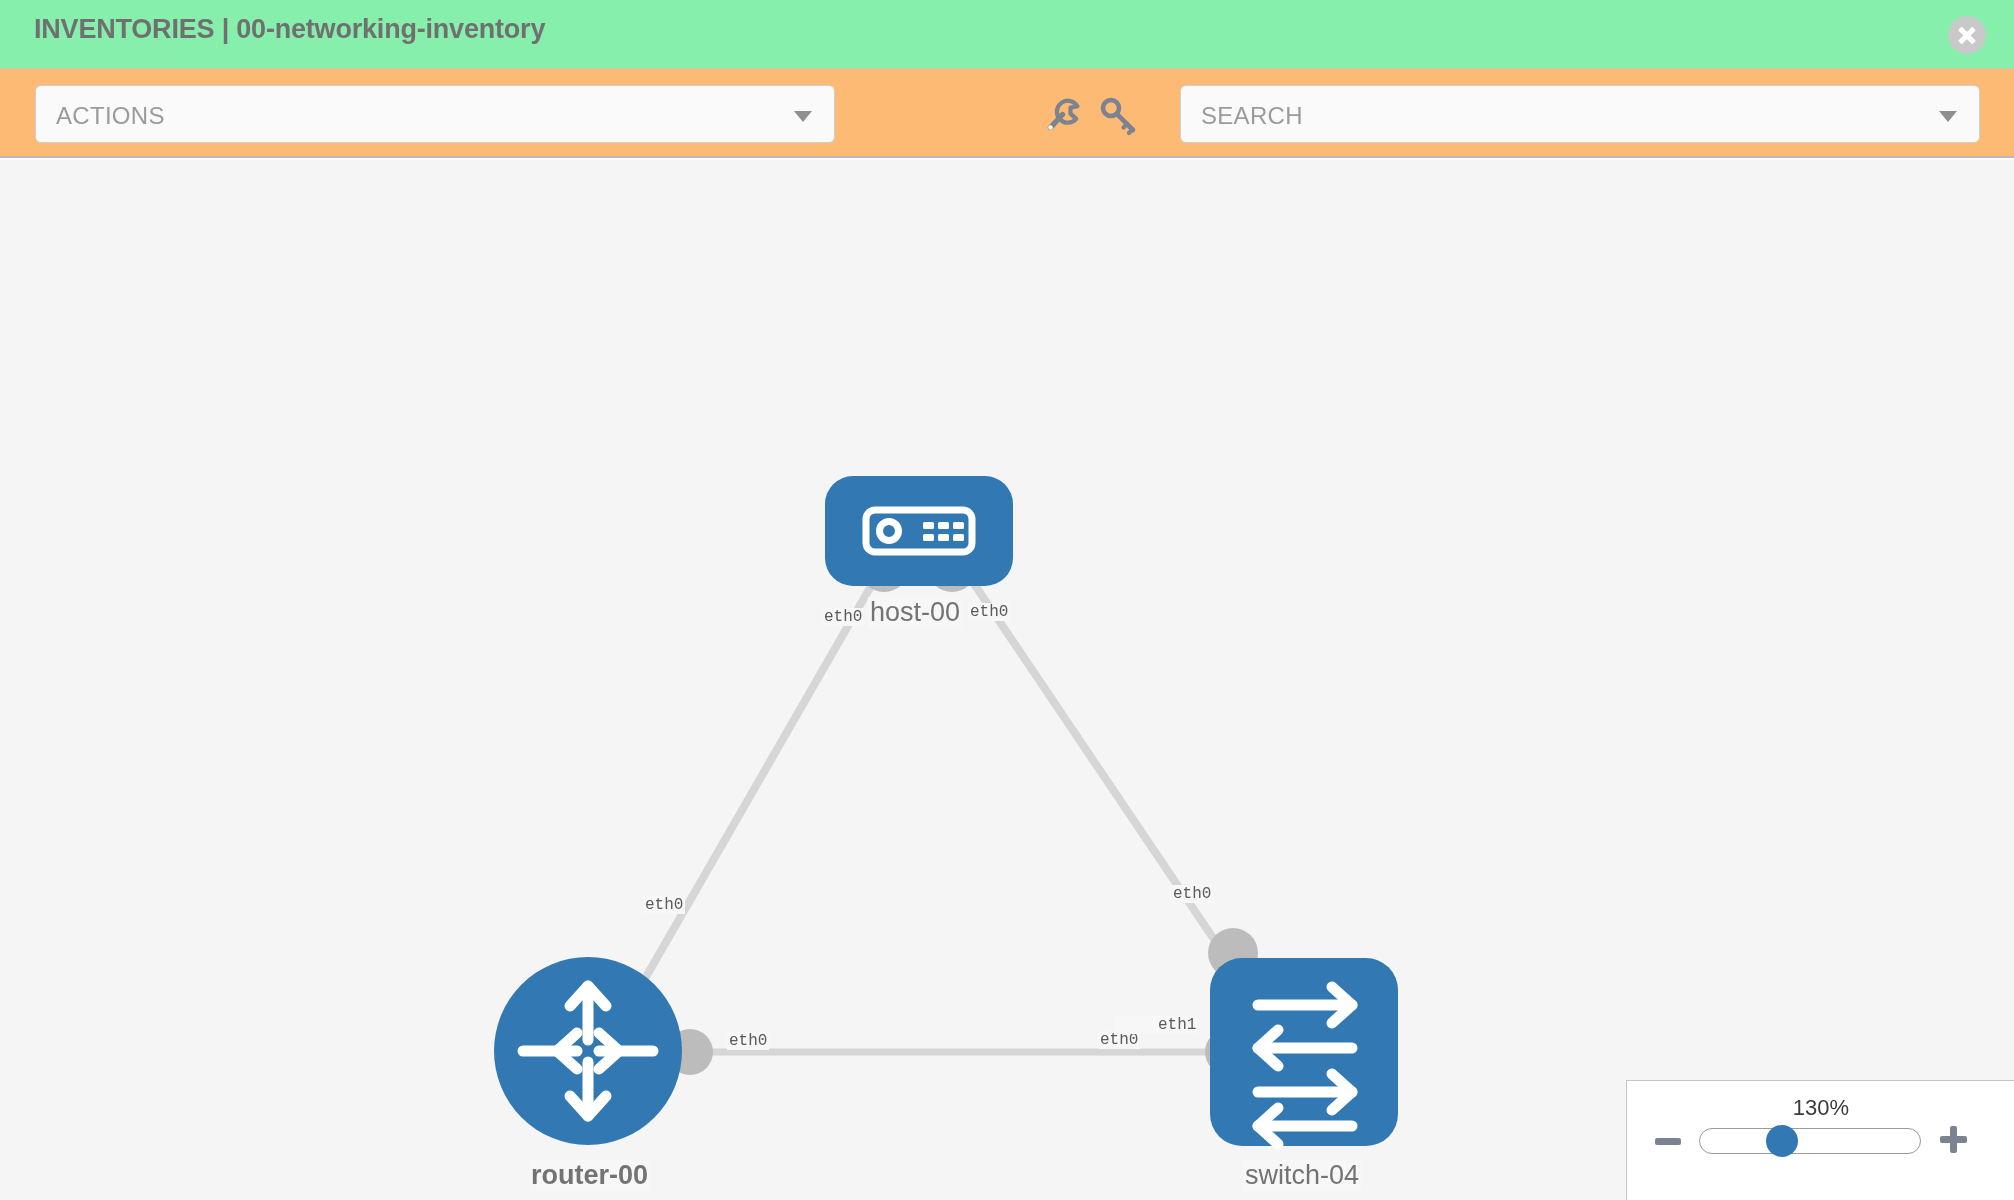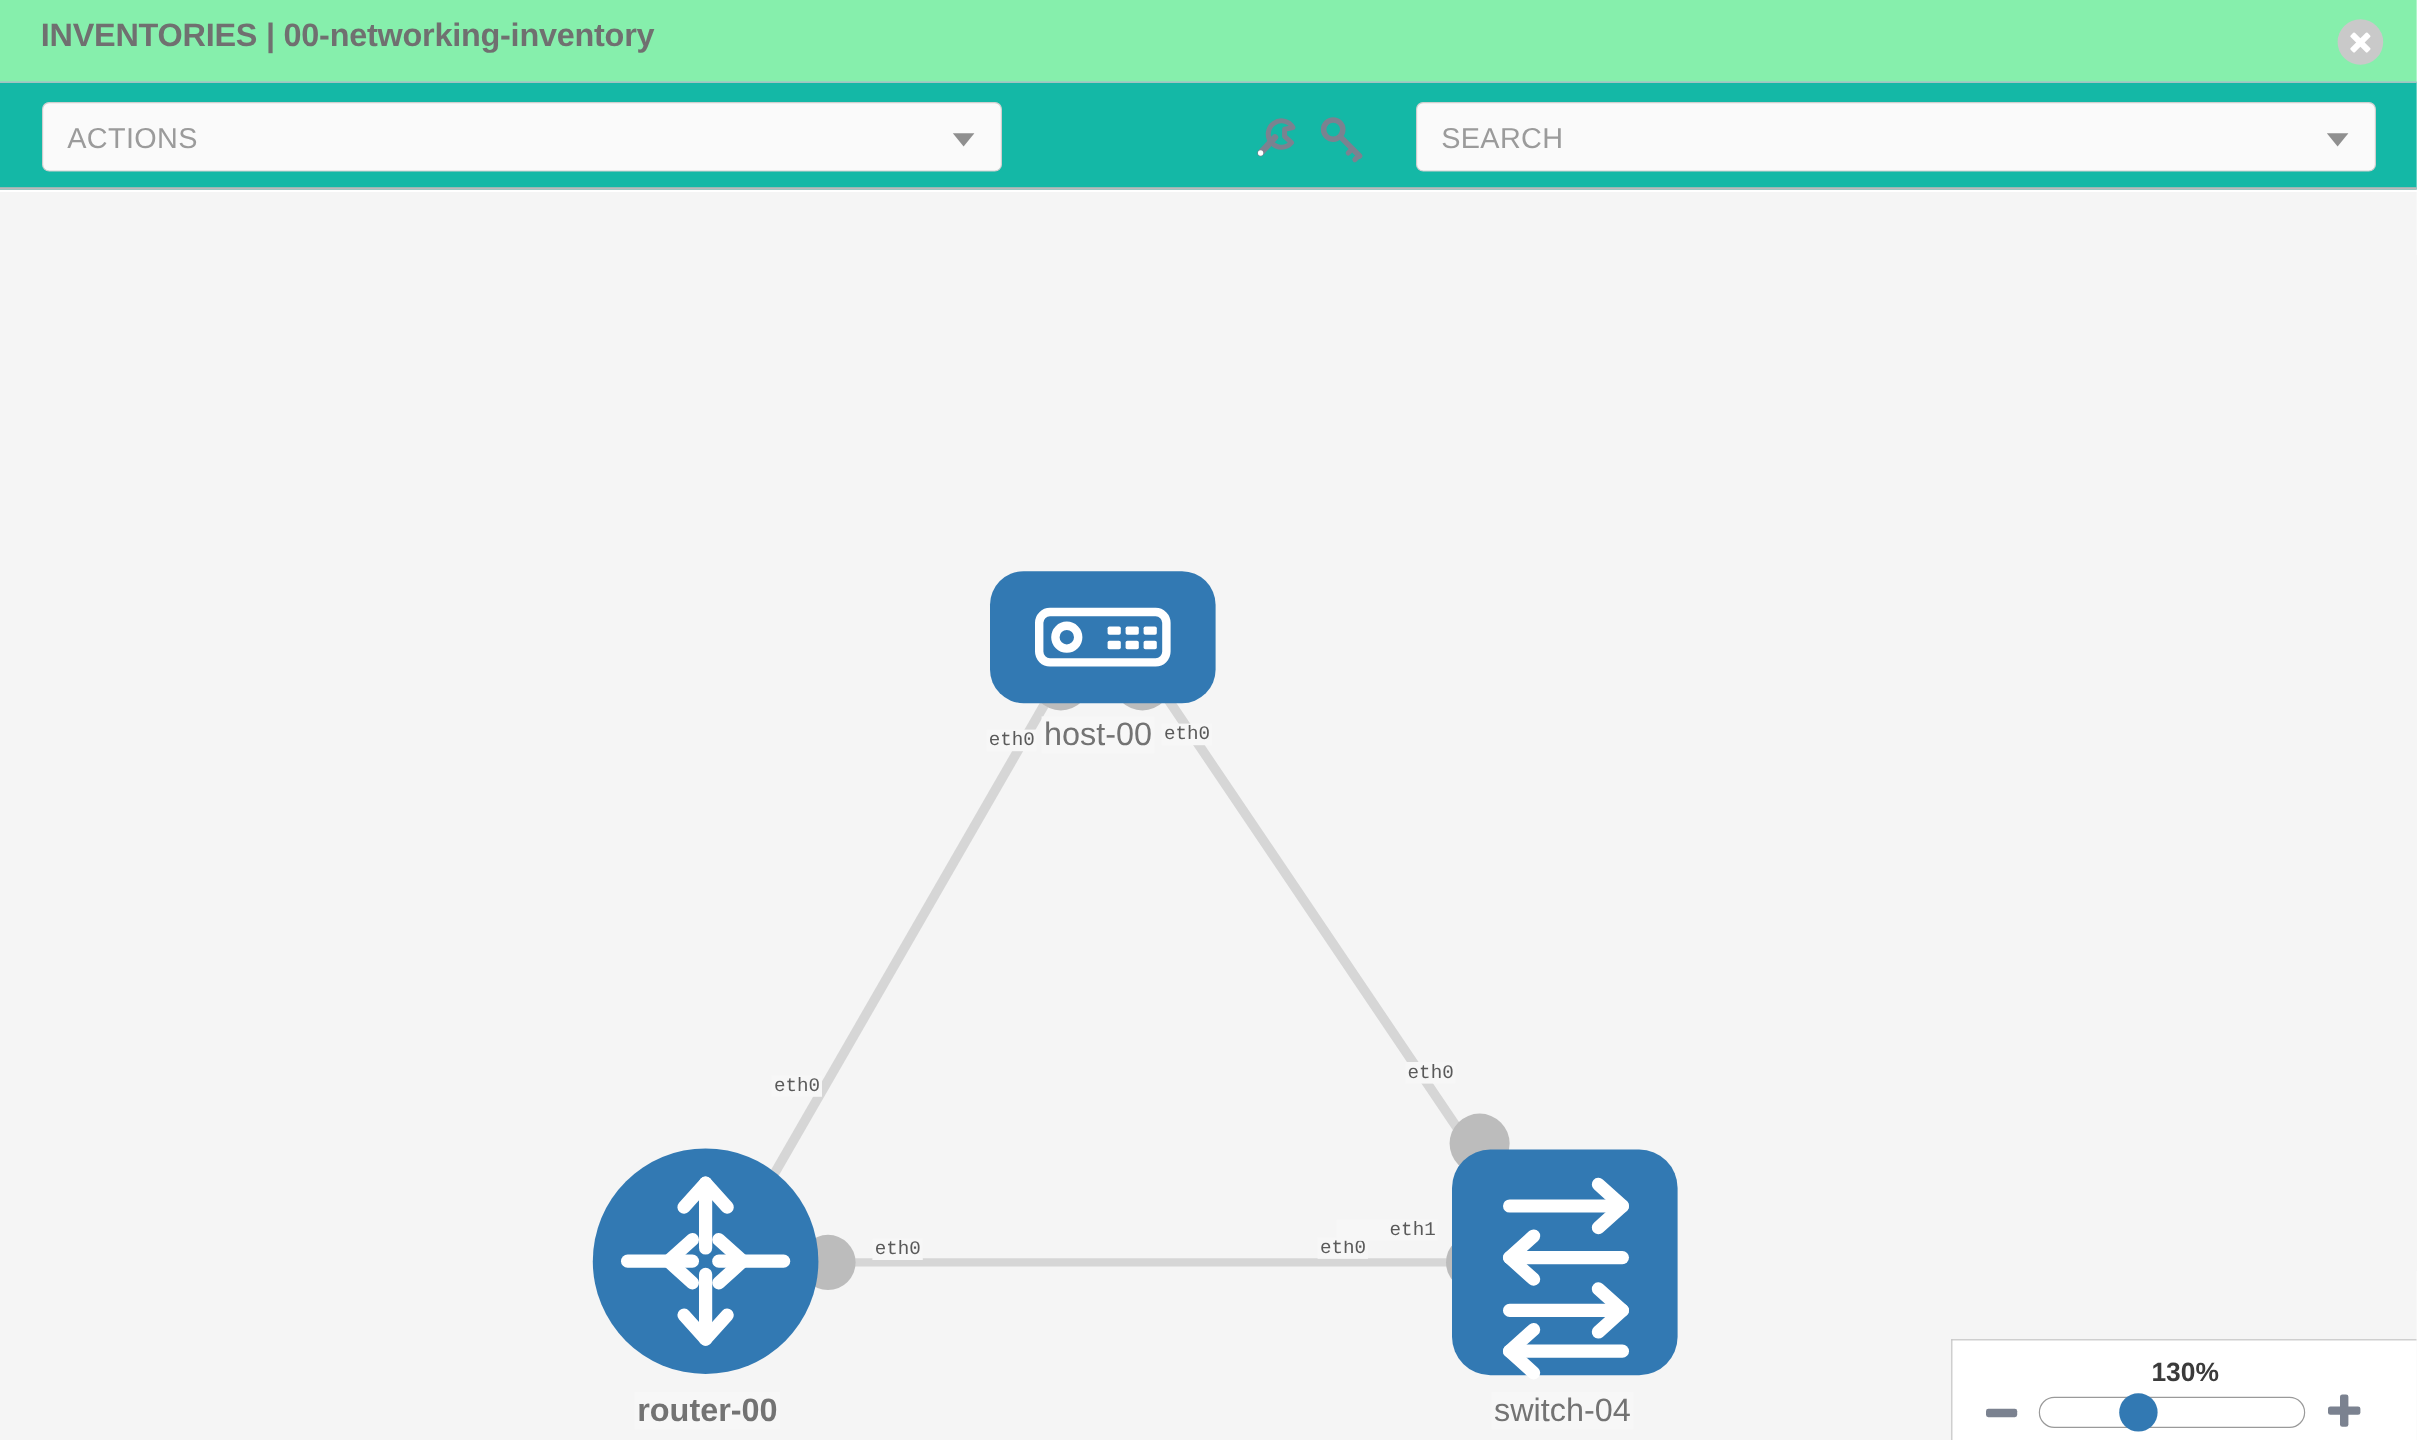--- a/index.html
+++ b/index.html
@@ -29,21 +29,21 @@
   .close-btn .x1, .close-btn .x2 {
     position: absolute; left: 9px; top: 17px;
     width: 20px; height: 5px; border-radius: 1px; background: #ffffff;
   }
   .close-btn .x1 { transform: rotate(45deg); }
   .close-btn .x2 { transform: rotate(-45deg); }
 
   
   .toolbar {
     position: absolute; top: 68px; left: 0; width: 2014px; height: 90px;
-    background: #14b8a6;
+    background: #fdba74;
     border-top: 1px solid #c6c6c6;
     border-bottom: 2px solid #b9b9b9;
   }
   .actions-select {
     position: absolute; left: 35px; top: 16px;
     width: 800px; height: 58px;
     background: #fafafa;
     border: 1px solid #cfcfcf; border-radius: 6px;
     cursor: pointer;
   }
@@ -99,25 +99,24 @@
     font-size: 16px; color: #5a5a5a;
     background: #f7f7f7;
     white-space: nowrap;
     padding: 0 2px;
     font-family: Liberation Mono, monospace;
   }
 
   
   .zoom-widget {
     position: absolute; right: 0; bottom: 0;
-    width: 388px; height: 84px;
+    width: 388px; height: 120px;
     background: #ffffff;
     border-top: 1px solid #c4c4c4;
     border-left: 1px solid #c4c4c4;
-    font-weight: bold;
   }
   .zoom-pct {
     position: absolute; top: 14px; left: 0; width: 388px;
     text-align: center; font-size: 22px; color: #3b3b3b;
   }
   .zoom-minus {
     position: absolute; left: 28px; top: 57px;
     width: 26px; height: 7px; border-radius: 2px; background: #7b8290;
     cursor: pointer;
   }

